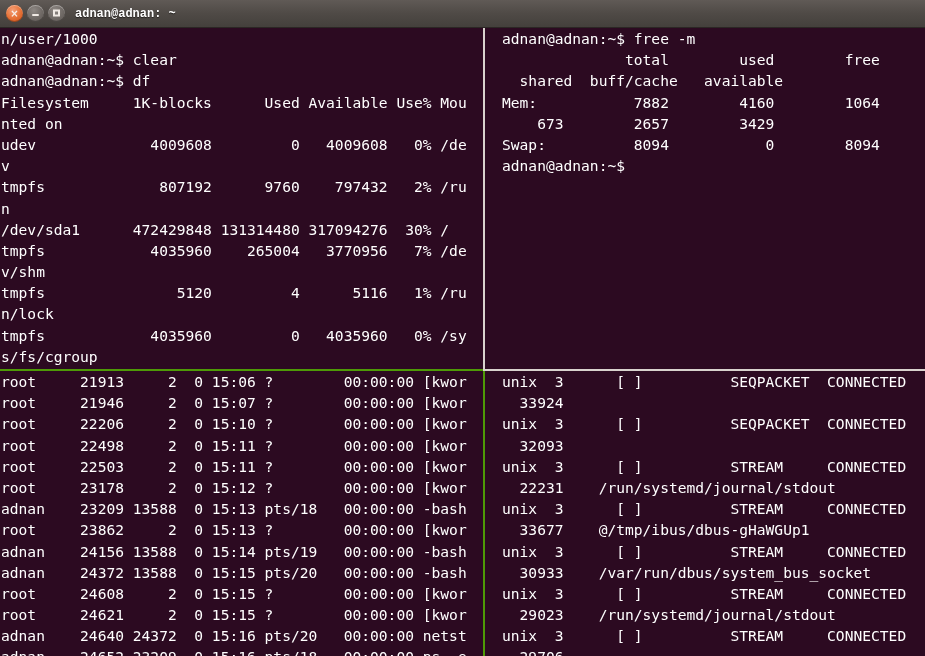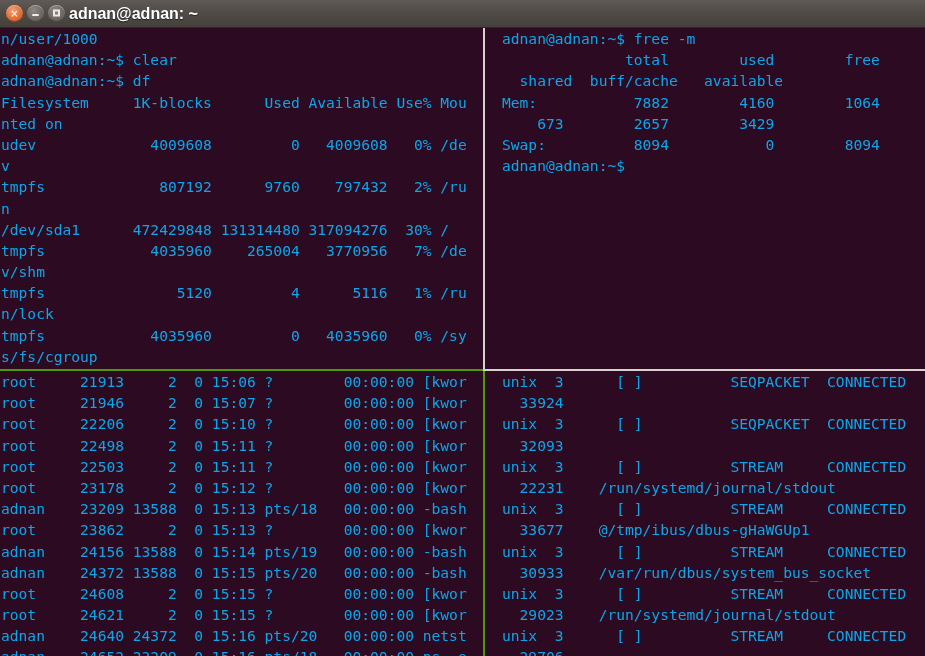--- a/index.html
+++ b/index.html
@@ -64,24 +64,24 @@
     transform: translateY(-0.5px);
   }
   .winbtn.min .glyph {
     width: 7px; height: 2px; background: #efe9e4; border-radius: 1px;
     transform: translateY(1px);
   }
   .winbtn.max .glyph {
     width: 7px; height: 7px; border: 2px solid #efe9e4; box-sizing: border-box;
   }
   #titletext {
-    margin-left: 0;
+    margin-left: 6px;
     color: #ffffff;
-    font-family: Liberation Sans, sans-serif;
-    font-size: 16px;
+    font-family: Liberation Mono, monospace;
+    font-size: 12px;
     font-weight: bold;
     text-shadow: 0 1px 1px rgba(0,0,0,0.55);
     white-space: pre;
   }
 
   
   #term {
     flex: 1 1 auto;
     position: relative;
     background: #2c0a21;
@@ -108,21 +108,21 @@
   .pane-left  { width: 483px; flex: 0 0 483px; }
   .vdiv { width: 2px; flex: 0 0 2px; }
   .vdiv.white { background: #d8d2cd; }
   .vdiv.green { background: #4e9a06; }
   .pane-right { flex: 1 1 auto; margin-left: 16px; }
 
   .lines {
     font-family: "DejaVu Sans Mono", "Liberation Mono", monospace;
     font-size: 14.6px;
     line-height: 21.2px;
-    color: #0ea5e9;
+    color: #ffffff;
     white-space: pre;
     padding: 0 0 0 1px;
     letter-spacing: 0px;
   }
   .lines .row { height: 21.2px; }
 </style>
 </head>
 <body>
 
 <div id="window">

